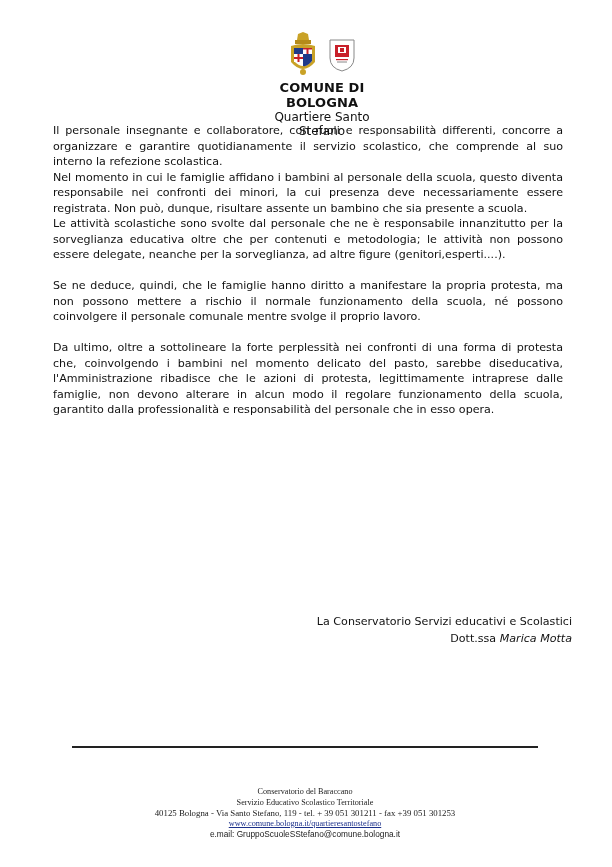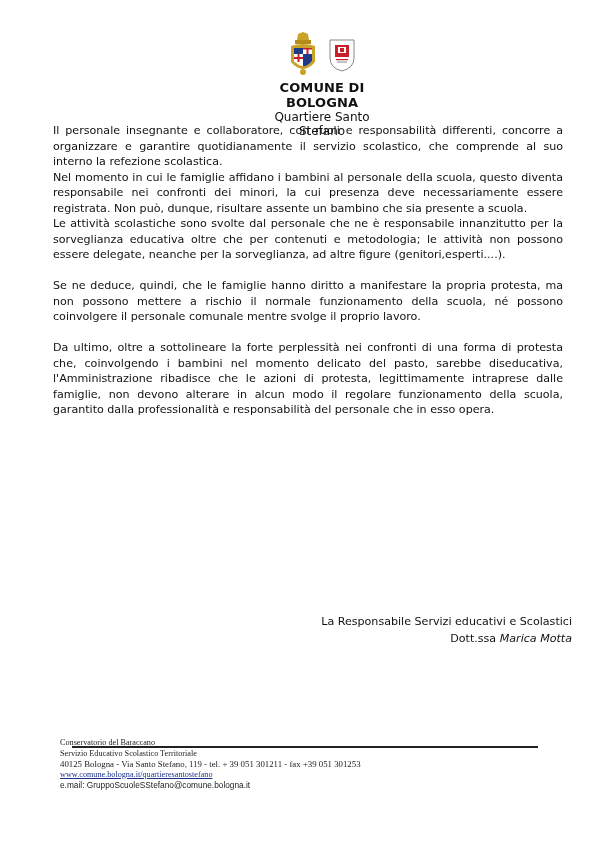--- a/index.html
+++ b/index.html
@@ -13,21 +13,21 @@
   .org-sub { font-size: 12px; }
   .body-text { position: absolute; top: 123px; left: 53px; width: 510px;
                font-size: 11.1px; line-height: 15.5px; text-align: justify; }
   .body-text p { margin: 0; }
   .indent { text-indent: 40px; }
   .gap { height: 15.5px; }
   .signature { position: absolute; top: 613px; right: 40px; text-align: right;
                font-size: 11.1px; line-height: 17px; }
   .sig-name .it { font-style: italic; }
   .footer-rule { position: absolute; top: 746px; left: 72px; width: 466px; height: 1.5px; background: #222; }
-  .footer { position: absolute; top: 738px; left: 60px; width: 490px; 
+  .footer { position: absolute; top: 787px; left: 60px; width: 490px; text-align: center;
             font-family: "Liberation Serif", serif; font-size: 8.2px; line-height: 10.5px; color: #222; }
   .footer .addr { font-size: 8.8px; }
   .footer a { color: #1a2f8a; text-decoration: underline; }
   .footer .mail { font-family: "Liberation Sans", sans-serif; font-size: 8.3px; }
 </style>
 </head>
 <body>
 
 <div class="header">
   <div class="logos">
@@ -63,21 +63,21 @@
   <p>Il personale insegnante e collaboratore, con ruoli e responsabilità differenti, concorre a organizzare e garantire quotidianamente il servizio scolastico, che comprende al suo interno la refezione scolastica.</p>
   <p>Nel momento in cui le famiglie affidano i bambini  al personale della scuola, questo diventa responsabile nei confronti dei minori, la cui presenza deve necessariamente essere registrata. Non può, dunque, risultare assente un bambino che sia presente a scuola.</p>
   <p>Le attività scolastiche sono  svolte dal personale che ne è responsabile innanzitutto per  la sorveglianza educativa oltre che per contenuti e metodologia; le attività non possono essere delegate, neanche  per la sorveglianza, ad altre figure (genitori,esperti....).</p>
   <div class="gap"></div>
   <p>Se ne deduce, quindi, che le famiglie hanno diritto a manifestare la propria protesta, ma non possono mettere a rischio il normale funzionamento della scuola, né possono coinvolgere il personale comunale mentre svolge il proprio lavoro.</p>
   <div class="gap"></div>
   <p>Da ultimo, oltre a sottolineare la forte perplessità nei confronti di una forma di protesta che, coinvolgendo i bambini nel momento delicato del pasto, sarebbe diseducativa, l'Amministrazione ribadisce che le azioni di protesta, legittimamente intraprese dalle famiglie, non devono alterare in alcun modo il regolare funzionamento della scuola, garantito dalla professionalità e responsabilità del personale che in esso opera.</p>
 </div>
 
 <div class="signature">
-  <div>La Responsabile Servizi educativi e Scolastici</div>
+  <div>La Conservatorio Servizi educativi e Scolastici</div>
   <div class="sig-name">
     <span>Dott.ssa</span>
     <span class="it">Marica Motta</span>
   </div>
 </div>
 
 <div class="footer-rule"></div>
 
 <div class="footer">
   <div>Conservatorio del Baraccano</div>

